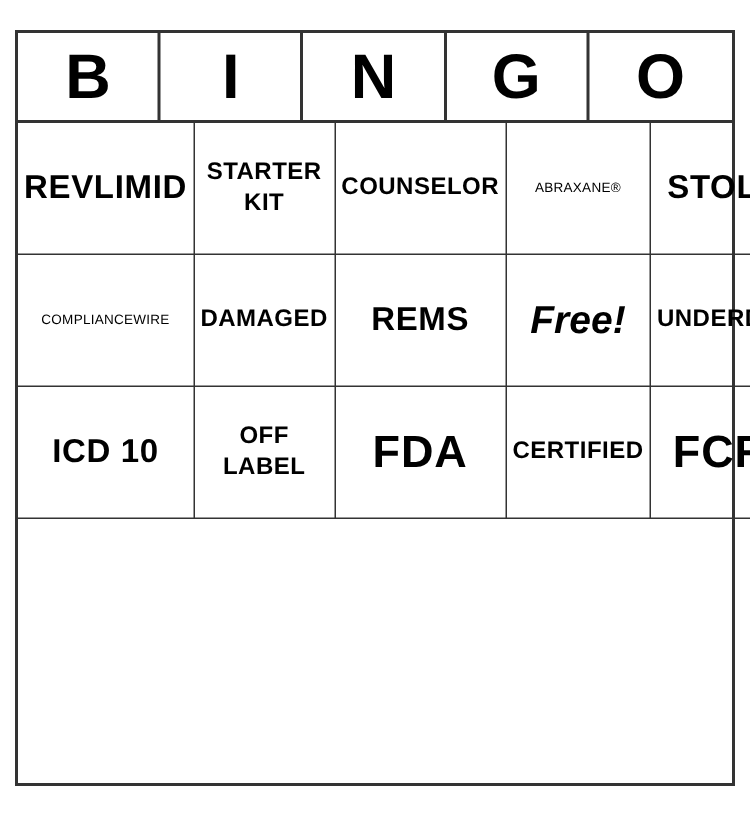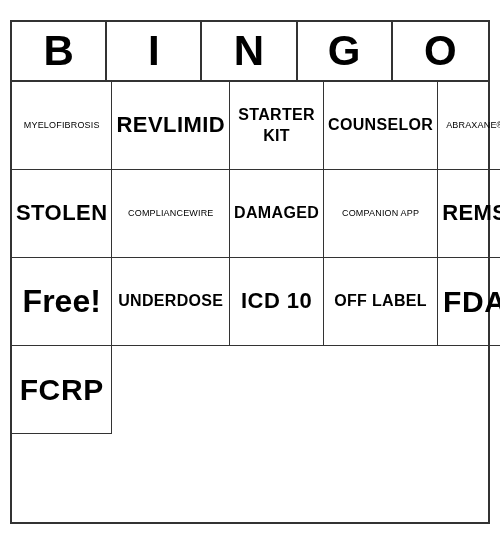--- a/index.html
+++ b/index.html
@@ -70,39 +70,37 @@
       font-weight: bold;
     }
     .cell-text.medium {
       font-size: 16px;
       font-weight: bold;
     }
     .cell-text.small {
       font-size: 9px;
     }
     .free-cell {
-      font-size: 32px;
+      font-size: 26px;
       font-weight: bold;
+      font-style: italic;
     }
   </style>
 </head>
 <body>
 
 <div class="bingo-card">
   <div class="bingo-header">
   <div class="bingo-letter">B</div>
       <div class="bingo-letter">I</div>
       <div class="bingo-letter">N</div>
       <div class="bingo-letter">G</div>
       <div class="bingo-letter">O</div>
     </div>
   <div class="bingo-grid">
-  <div class="bingo-cell">
-        <span class="cell-text small">MYELOFIBROSIS</span>
-      </div>
       <div class="bingo-cell">
         <span class="cell-text large">REVLIMID</span>
       </div>
       <div class="bingo-cell">
         <span class="cell-text medium">STARTER KIT</span>
       </div>
       <div class="bingo-cell">
         <span class="cell-text medium">COUNSELOR</span>
       </div>
       <div class="bingo-cell">
@@ -111,37 +109,37 @@
       <div class="bingo-cell">
         <span class="cell-text large">STOLEN</span>
       </div>
       <div class="bingo-cell">
         <span class="cell-text small">COMPLIANCEWIRE</span>
       </div>
       <div class="bingo-cell">
         <span class="cell-text medium">DAMAGED</span>
       </div>
       <div class="bingo-cell">
-        <span class="cell-text small">COMPANION APP</span>
-      </div>
-      <div class="bingo-cell">
         <span class="cell-text large">REMS</span>
       </div>
       <div class="bingo-cell">
         <span class="free-cell">Free!</span>
       </div>
       <div class="bingo-cell">
         <span class="cell-text medium">UNDERDOSE</span>
       </div>
       <div class="bingo-cell">
         <span class="cell-text large">ICD 10</span>
       </div>
       <div class="bingo-cell">
         <span class="cell-text medium">OFF LABEL</span>
       </div>
       <div class="bingo-cell">
         <span class="cell-text xlarge">FDA</span>
       </div>
       <div class="bingo-cell">
+        <span class="cell-text medium">CERTIFIED</span>
+      </div>
+      <div class="bingo-cell">
         <span class="cell-text xlarge">FCRP</span>
       </div>
     </div>
 </div>
 
 </body></html>

